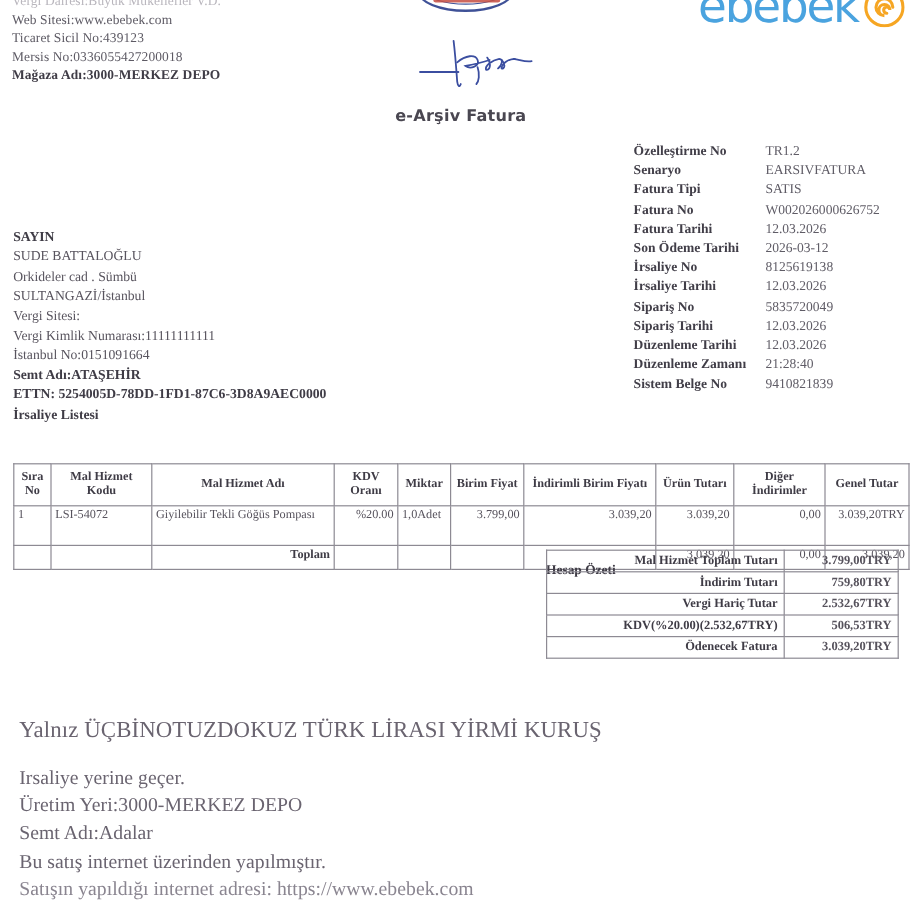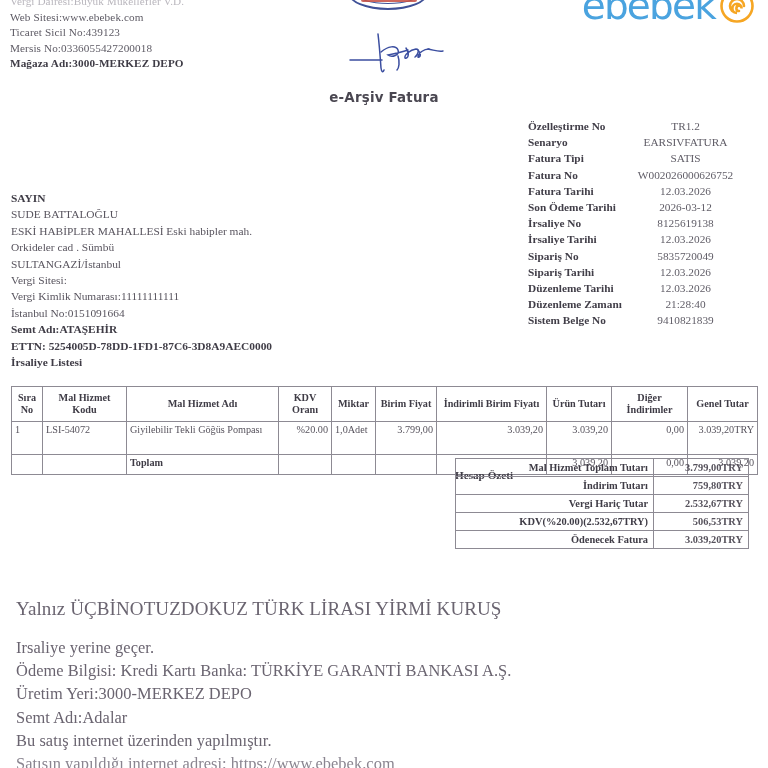--- a/index.html
+++ b/index.html
@@ -115,21 +115,21 @@
   .meta {
     position: absolute;
     left: 528px;
     top: 118px;
     font-size: 11.3px;
     line-height: 16.2px;
     border-collapse: collapse;
   }
   .meta td { padding: 0; vertical-align: top; white-space: nowrap; }
   .meta .k { font-weight: bold; color: #413e48; padding-right: 16px; }
-  .meta .v { color: #5f5c66; text-align: center; }
+  .meta .v { color: #5f5c66; }
 
   
   .sayin {
     position: absolute;
     left: 11px;
     top: 190px;
     font-size: 11.4px;
     line-height: 16.4px;
     white-space: nowrap;
   }
@@ -160,21 +160,21 @@
     line-height: 12.5px;
   }
   .items td { height: 28px; line-height: 12.5px; }
   .items td.num { text-align: right; }
   .items tr.total td {
     height: 15px;
     text-align: right;
     font-weight: normal;
   }
   .items tr.total td.lbl {
-    text-align: left;
+    text-align: right;
     font-weight: bold;
     color: #3f3c46;
   }
 
   
   .summary-label {
     position: absolute;
     left: 455px;
     top: 469px;
     font-size: 11.2px;
@@ -319,21 +319,20 @@
       <tr>
         <td class="k">Sistem Belge No</td>
         <td class="v">9410821839</td>
       </tr>
     </tbody>
   </table>
 
   <div class="sayin">
     <div class="b">SAYIN</div>
     <div>SUDE BATTALOĞLU</div>
-    <div>ESKİ HABİPLER MAHALLESİ Eski habipler mah.</div>
     <div>Orkideler cad . Sümbü</div>
     <div>SULTANGAZİ/İstanbul</div>
     <div>Vergi Sitesi:</div>
     <div>Vergi Kimlik Numarası:11111111111</div>
     <div>İstanbul No:0151091664</div>
     <div class="b">Semt Adı:ATAŞEHİR</div>
     <div class="b">ETTN: 5254005D-78DD-1FD1-87C6-3D8A9AEC0000</div>
     <div class="b">İrsaliye Listesi</div>
   </div>
 
@@ -414,20 +413,19 @@
       <tr>
         <td class="k">Ödenecek Fatura</td>
         <td class="v">3.039,20TRY</td>
       </tr>
     </tbody>
   </table>
 
   <div class="words">Yalnız ÜÇBİNOTUZDOKUZ TÜRK LİRASI YİRMİ KURUŞ</div>
   <div class="notes">
     <div>Irsaliye yerine geçer.</div>
-    <div>Ödeme Bilgisi: Kredi Kartı Banka: TÜRKİYE GARANTİ BANKASI A.Ş.</div>
     <div>Üretim Yeri:3000-MERKEZ DEPO</div>
     <div>Semt Adı:Adalar</div>
     <div>Bu satış internet üzerinden yapılmıştır.</div>
     <div class="clip">Satışın yapıldığı internet adresi: https://www.ebebek.com</div>
   </div>
 
 </div>
 
 </body></html>

